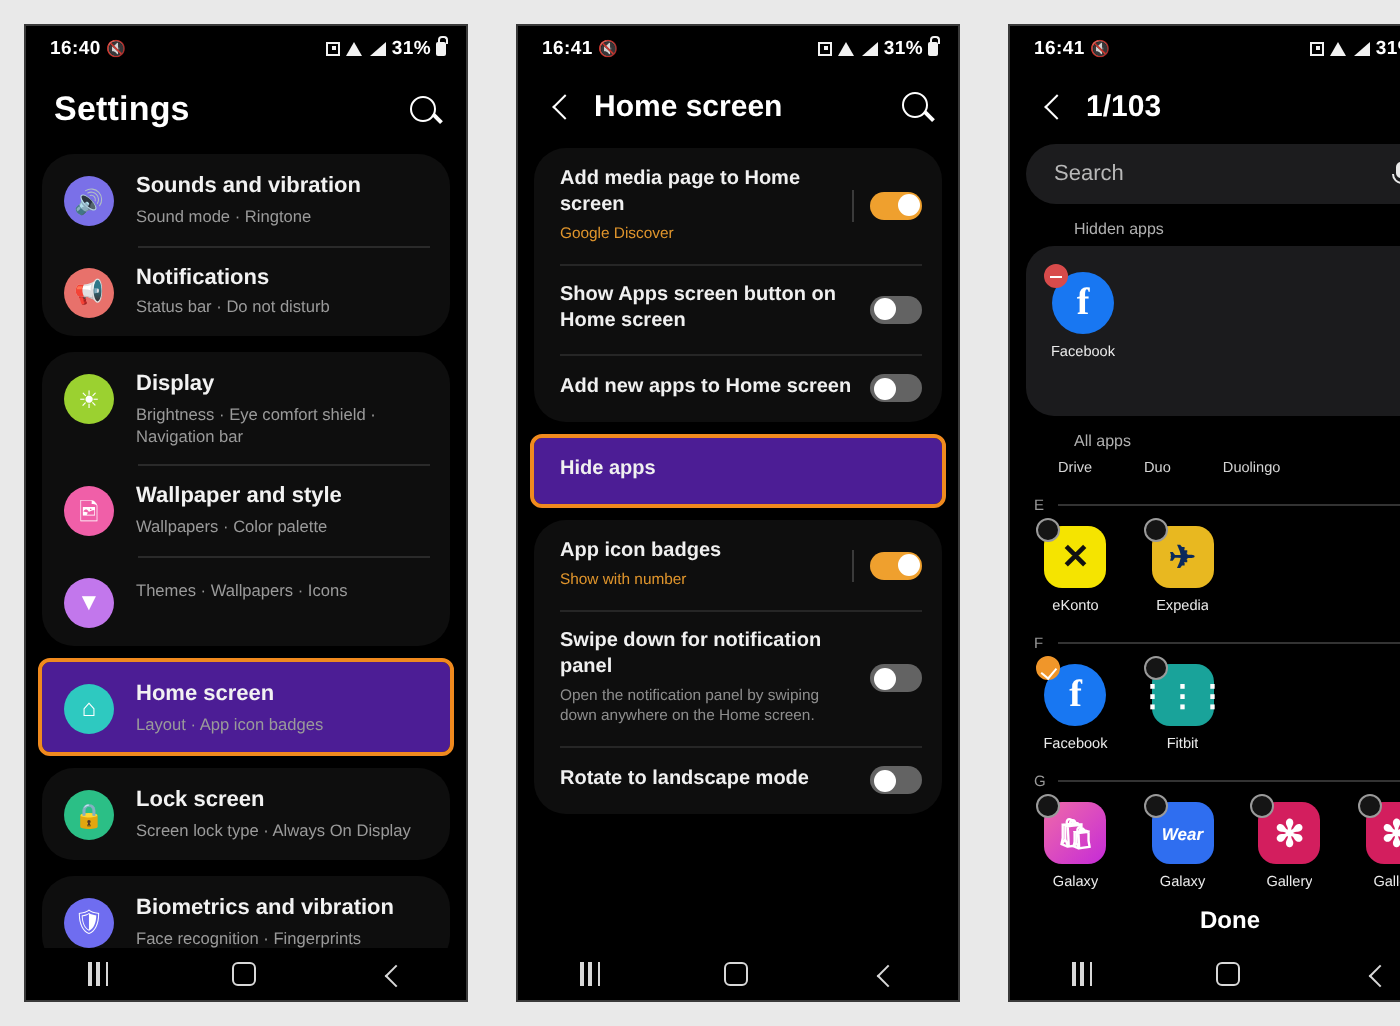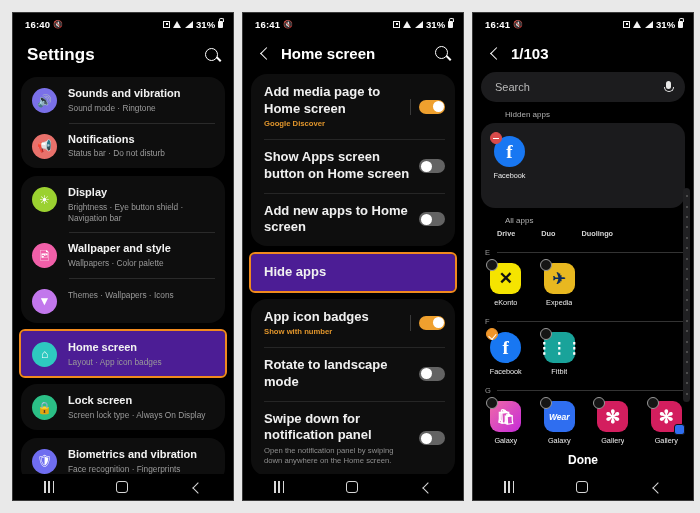--- a/index.html
+++ b/index.html
@@ -5,21 +5,21 @@
   * { box-sizing: border-box; margin: 0; padding: 0; }
   html, body {
     width: 700px; height: 513px;
     background: #e9e9e9;
     font-family: "Liberation Sans", sans-serif;
     overflow: hidden;
   }
   .stage {
     position: relative; width: 700px; height: 513px;
     display: flex; align-items: center; justify-content: space-between;
-    padding: 12px; gap: 8px;
+    padding: 12px; gap: 24px;
   }
   .phone {
     position: relative;
     width: 222px; height: 489px;
     background: #000;
     overflow: hidden;
     border: 1px solid #3a3a3a;
     display: flex; flex-direction: column;
     flex: 0 0 222px;
   }
@@ -131,23 +131,23 @@
   .trow {
     display: flex; align-items: center;
     padding: 10px 10px 10px 13px;
     position: relative; min-height: 34px;
   }
   .trow + .trow::before {
     content:""; position:absolute; left: 13px; right: 10px; top: 0;
     height: 1px; background: #262626;
   }
   .ttext { flex: 1; min-width: 0; padding-right: 8px; }
-  .ttitle { color: #f0f0f0; font-size: 13px; font-weight: bold; line-height: 1.28; }
+  .ttitle { color: #f0f0f0; font-size: 10px; font-weight: bold; line-height: 1.28; }
   .tsub { color: #8e8e8e; font-size: 7.7px; margin-top: 2px; line-height: 1.32; }
-  .tsub.accent { color: #e0952c; font-weight: bold; }
+  .tsub.accent { color: #e0952c; font-weight: normal; }
   .toggle {
     width: 26px; height: 14px; border-radius: 8px; flex: 0 0 26px;
     position: relative; background: #636363;
   }
   .toggle .knob {
     position: absolute; top: 1.5px; left: 1.5px;
     width: 11px; height: 11px; border-radius: 50%; background: #fff;
   }
   .toggle.on { background: #efa02e; }
   .toggle.on .knob { left: auto; right: 1.5px; }
@@ -201,21 +201,21 @@
     transform: rotate(40deg);
   }
   .chk.red { background: #d84b4b; border-color: #d84b4b; }
   .chk.red::after {
     content:""; position:absolute; left:2.4px; top:4.6px; width:6px; height:1.6px; background:#fff;
   }
   .alpha-row { display: flex; align-items: center; padding: 8px 10px 2px 12px; }
   .alpha-letter { color: #999; font-size: 7.5px; width: 12px; flex:0 0 12px; }
   .alpha-line { flex: 1; height: 1px; background: #333; }
   .names-row { display: flex; padding: 0 0 2px 24px; gap: 26px; }
-  .names-row span { color: #d4d4d4; font-size: 7.3px; font-weight: bold; }
+  .names-row span { color: #d4d4d4; font-size: 7.3px; font-weight: normal; }
   .indexbar {
     position: absolute; right: 3px; top: 118px; bottom: 72px;
     width: 7px; border-radius: 4px; background: #202022;
     display: flex; flex-direction: column; align-items: center;
     justify-content: space-around; padding: 3px 0;
   }
   .indexbar i { display: block; width: 2px; height: 2px; background: #5a5a5a; border-radius: 1px; }
   .done-bar { text-align: center; color: #fff; font-size: 12px; font-weight: bold; padding: 6px 0 8px 0; }
 
   
@@ -277,21 +277,21 @@
             <span class="ssub" style="display:block">Status bar  ·  Do not disturb</span>
           </span>
         </div>
       </div>
 
       <div class="card">
         <div class="srow">
           <span class="sicon" style="background:#9bd130">☀</span>
           <span class="stext">
             <span class="stitle" style="display:block">Display</span>
-            <span class="ssub" style="display:block">Brightness  ·  Eye button shield  ·  Navigation bar</span>
+            <span class="ssub" style="display:block">Brightness  ·  Eye comfort shield  ·  Navigation bar</span>
           </span>
         </div>
         <div class="srow">
           <span class="sicon" style="background:#f05fa8">🖻</span>
           <span class="stext">
             <span class="stitle" style="display:block">Wallpaper and style</span>
             <span class="ssub" style="display:block">Wallpapers  ·  Color palette</span>
           </span>
         </div>
         <div class="srow">
@@ -412,30 +412,30 @@
             <span class="ttitle" style="display:block">App icon badges</span>
             <span class="tsub accent" style="display:block">Show with number</span>
           </span>
           <span class="tdiv"></span>
           <span class="toggle on">
               <span class="knob"></span>
             </span>
         </div>
         <div class="trow">
           <span class="ttext">
-            <span class="ttitle" style="display:block">Rotate to landscape mode</span>
+            <span class="ttitle" style="display:block">Swipe down for notification panel</span>
+            <span class="tsub" style="display:block">Open the notification panel by swiping down anywhere on the Home screen.</span>
           </span>
           <span class="toggle">
               <span class="knob"></span>
             </span>
         </div>
         <div class="trow">
           <span class="ttext">
-            <span class="ttitle" style="display:block">Swipe down for notification panel</span>
-            <span class="tsub" style="display:block">Open the notification panel by swiping down anywhere on the Home screen.</span>
+            <span class="ttitle" style="display:block">Rotate to landscape mode</span>
           </span>
           <span class="toggle">
               <span class="knob"></span>
             </span>
         </div>
       </div>
 
     </div>
 
     <div class="navbar">

